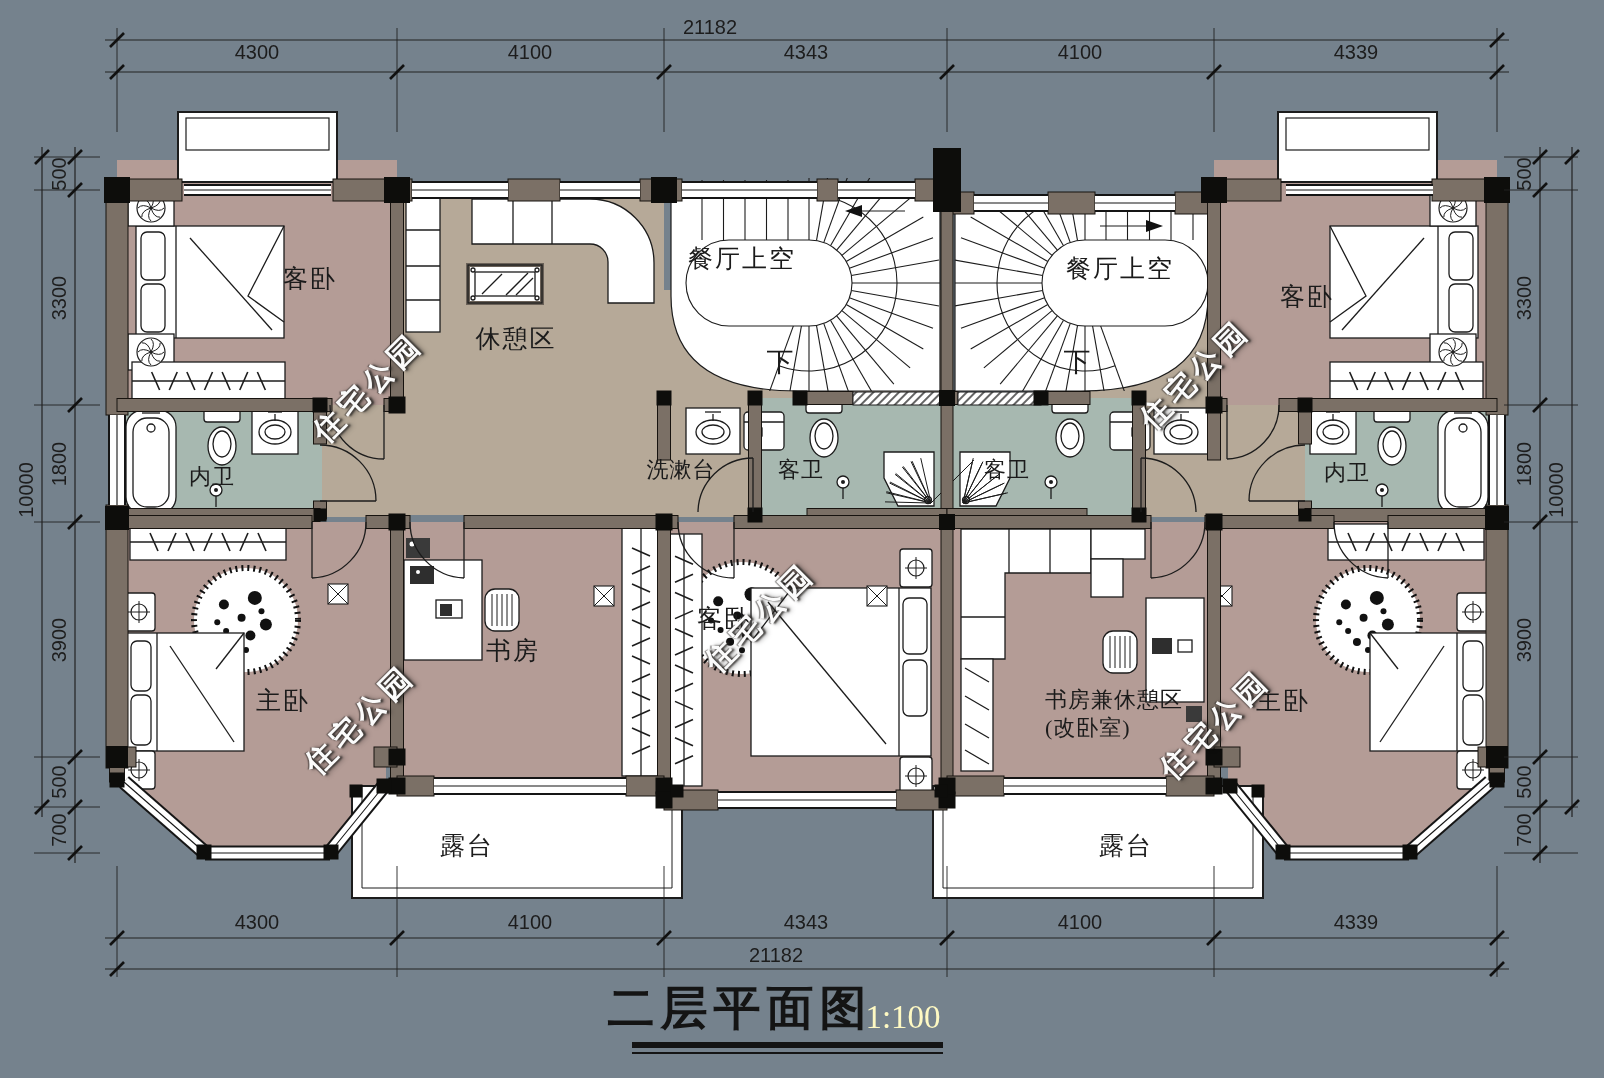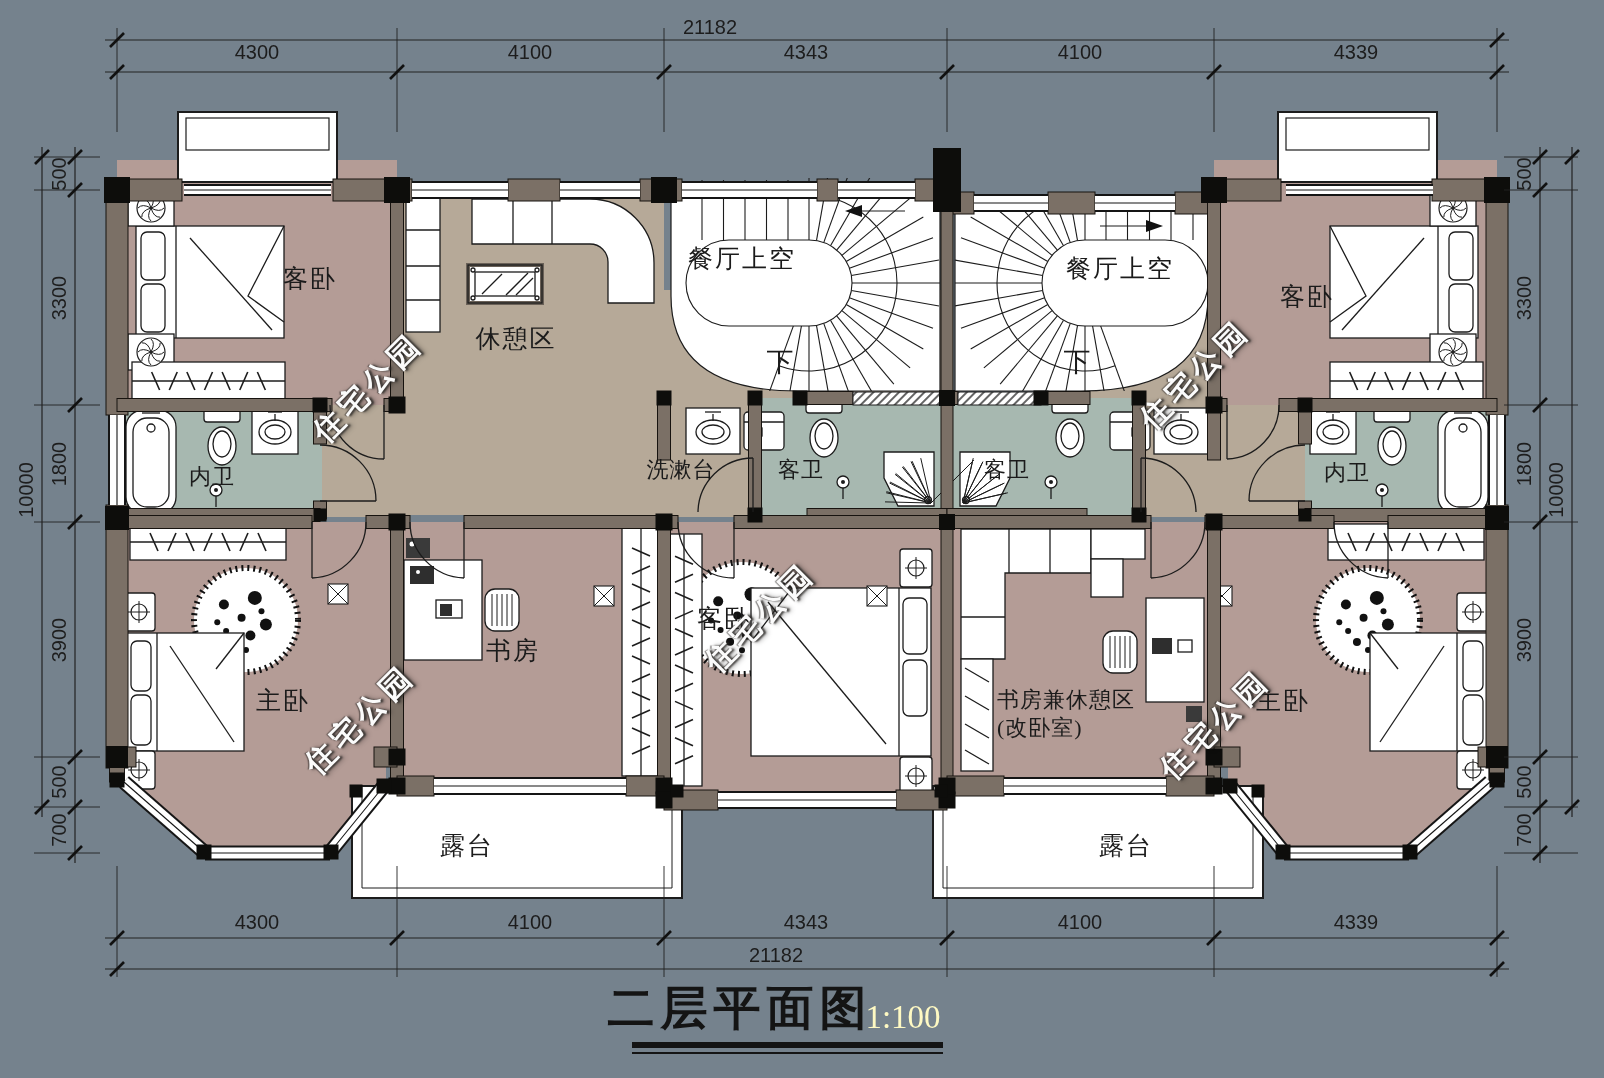--- a/index.html
+++ b/index.html
@@ -942,21 +942,21 @@
 <div class="rl sm" style="left:212px;top:477px">内卫</div>
 <div class="rl" style="left:283px;top:700px">主卧</div>
 <div class="rl" style="left:513px;top:650px">书房</div>
 <div class="rl" style="left:724px;top:618px">客卧</div>
 <div class="rl" style="left:467px;top:845px">露台</div>
 <div class="rl" style="left:1120px;top:268px">餐厅上空</div>
 <div class="rl dn" style="left:1078px;top:362px">下</div>
 <div class="rl sm" style="left:1007px;top:470px">客卫</div>
 <div class="rl sm" style="left:1347px;top:473px">内卫</div>
 <div class="rl" style="left:1307px;top:296px">客卧</div>
-<div class="twoline" style="left:997px;top:686px">
+<div class="twoline" style="left:1045px;top:686px">
   <div>书房兼休憩区</div>
   <div>(改卧室)</div>
 </div>
 <div class="rl" style="left:1283px;top:700px">主卧</div>
 <div class="rl" style="left:1126px;top:845px">露台</div>
 
 <div class="dim" style="left:710px;top:27px">21182</div>
 <div class="dim" style="left:257px;top:52px">4300</div>
 <div class="dim" style="left:530px;top:52px">4100</div>
 <div class="dim" style="left:806px;top:52px">4343</div>

